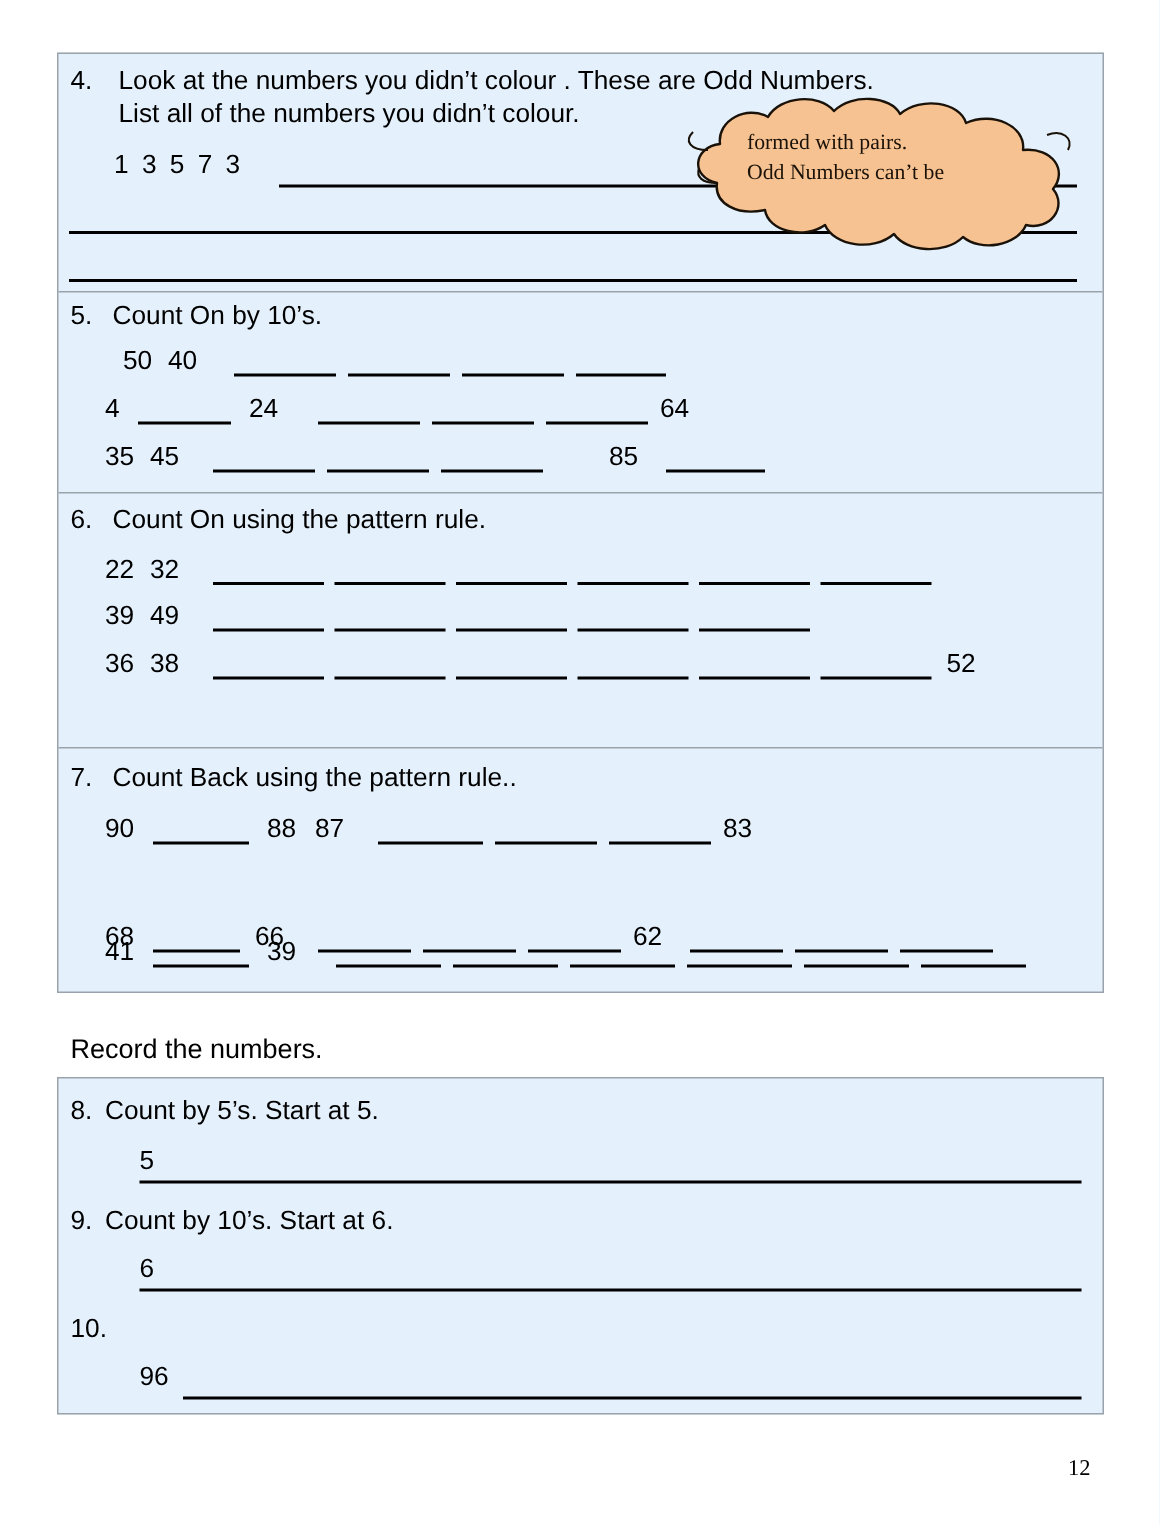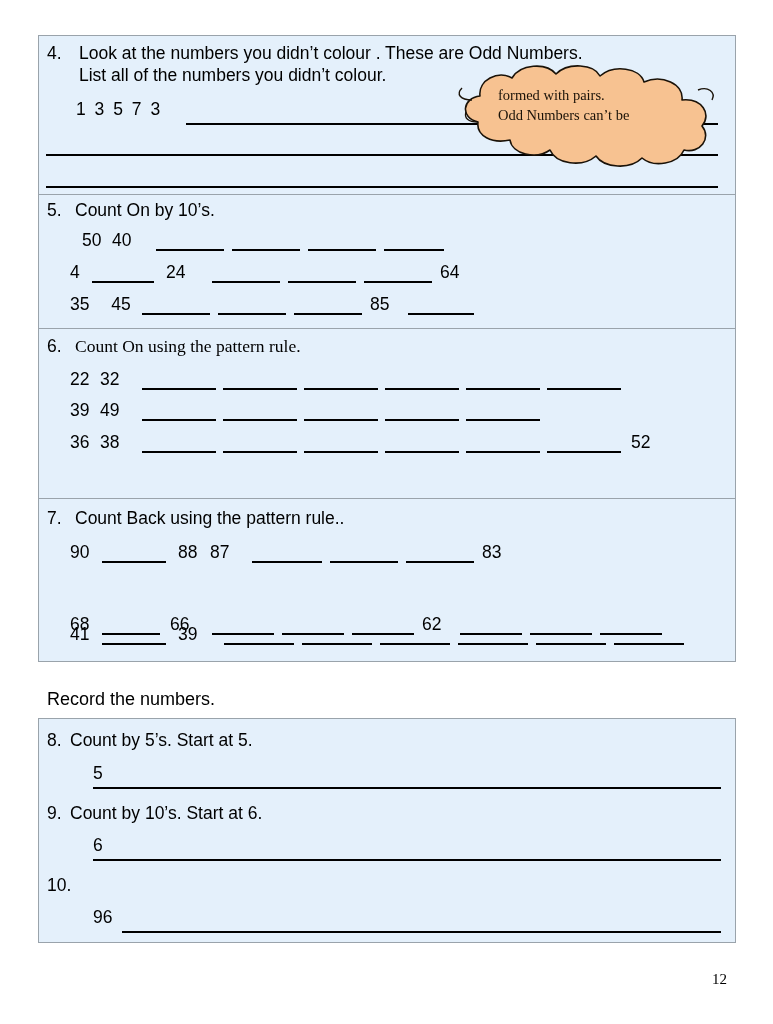--- a/index.html
+++ b/index.html
@@ -162,33 +162,33 @@
       <span class="gap" style="width:8px;"></span>
     <span class="blank" style="width:68px;"></span>
       <span class="gap" style="width:8px;"></span>
     <span class="blank" style="width:68px;"></span>
       <span class="gap" style="width:8px;"></span>
     <span class="num">64</span>
   </div>
 
   <div class="seqline" style="left:70px;top:294px;">
     <span class="num" style="width:30px;">35</span>
-    <span class="num" style="width:42px;text-align:center;">45</span>
-    <span class="blank" style="width:68px;"></span>
-      <span class="gap" style="width:8px;"></span>
-    <span class="blank" style="width:68px;"></span>
-      <span class="gap" style="width:8px;"></span>
-    <span class="blank" style="width:68px;"></span>
-      <span class="gap" style="width:8px;"></span>
-    <span class="num" style="width:38px;">85</span>
+    <span class="num" style="width:42px;">45</span>
+    <span class="blank" style="width:68px;"></span>
+      <span class="gap" style="width:8px;"></span>
+    <span class="blank" style="width:68px;"></span>
+      <span class="gap" style="width:8px;"></span>
+    <span class="blank" style="width:68px;"></span>
+      <span class="gap" style="width:8px;"></span>
+    <span class="num" style="width:38px;margin-left:36px;">85</span>
     <span class="blank" style="width:66px;"></span>
   </div>
 
   <div class="qnum" style="left:47px;top:336px;">6.</div>
-  <div class="qtext" style="left:75px;top:336px;font-family:Liberation Serif, serif;">Count On using the pattern rule.</div>
+  <div class="qtext" style="left:75px;top:336px;">Count On using the pattern rule.</div>
 
   <div class="seqline" style="left:70px;top:369px;">
     <span class="num" style="width:30px;">22</span>
     <span class="num" style="width:42px;">32</span>
     <span class="blank" style="width:74px;"></span>
       <span class="gap" style="width:7px;"></span>
     <span class="blank" style="width:74px;"></span>
       <span class="gap" style="width:7px;"></span>
     <span class="blank" style="width:74px;"></span>
       <span class="gap" style="width:7px;"></span>

